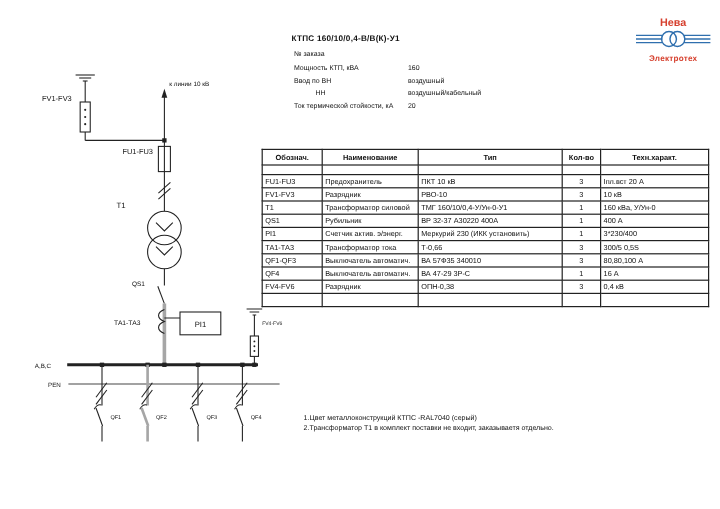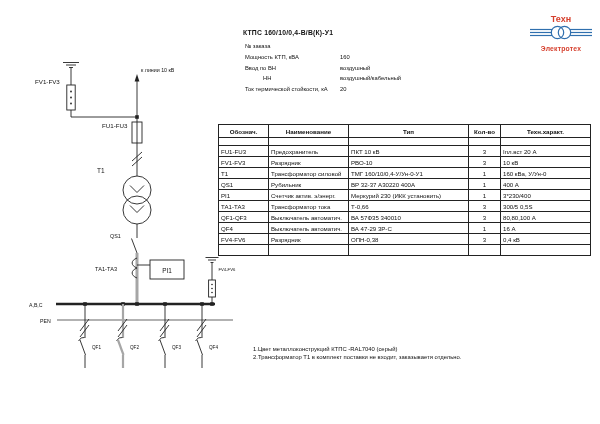--- a/index.html
+++ b/index.html
@@ -172,21 +172,21 @@
   <div class="abs spec-label" style="left:245px;top:65px;">Ввод по  ВН</div>
   <div class="abs spec-value" style="left:340px;top:65px;">воздушный</div>
 
   <div class="abs spec-label" style="left:263px;top:75px;">НН</div>
   <div class="abs spec-value" style="left:340px;top:75px;">воздушный/кабельный</div>
 
   <div class="abs spec-label" style="left:245px;top:86px;">Ток термической стойкости, кА</div>
   <div class="abs spec-value" style="left:340px;top:86px;">20</div>
 
   <div class="abs" id="logo">
-    <div class="l1" style="color:#d6402e;">Техн</div>
+    <div class="l1" style="color:#d6402e;">Нева</div>
     <svg width="66" height="17" viewBox="0 0 66 17">
       <g stroke="#2f6fae" stroke-width="1.2" fill="none">
         <line x1="2" y1="5.5" x2="24" y2="5.5"></line>
         <line x1="2" y1="8.5" x2="24" y2="8.5"></line>
         <line x1="2" y1="11.5" x2="24" y2="11.5"></line>
         <line x1="42" y1="5.5" x2="64" y2="5.5"></line>
         <line x1="42" y1="8.5" x2="64" y2="8.5"></line>
         <line x1="42" y1="11.5" x2="64" y2="11.5"></line>
         <circle cx="29.5" cy="8.5" r="6.2"></circle>
         <circle cx="36.5" cy="8.5" r="6.2"></circle>

